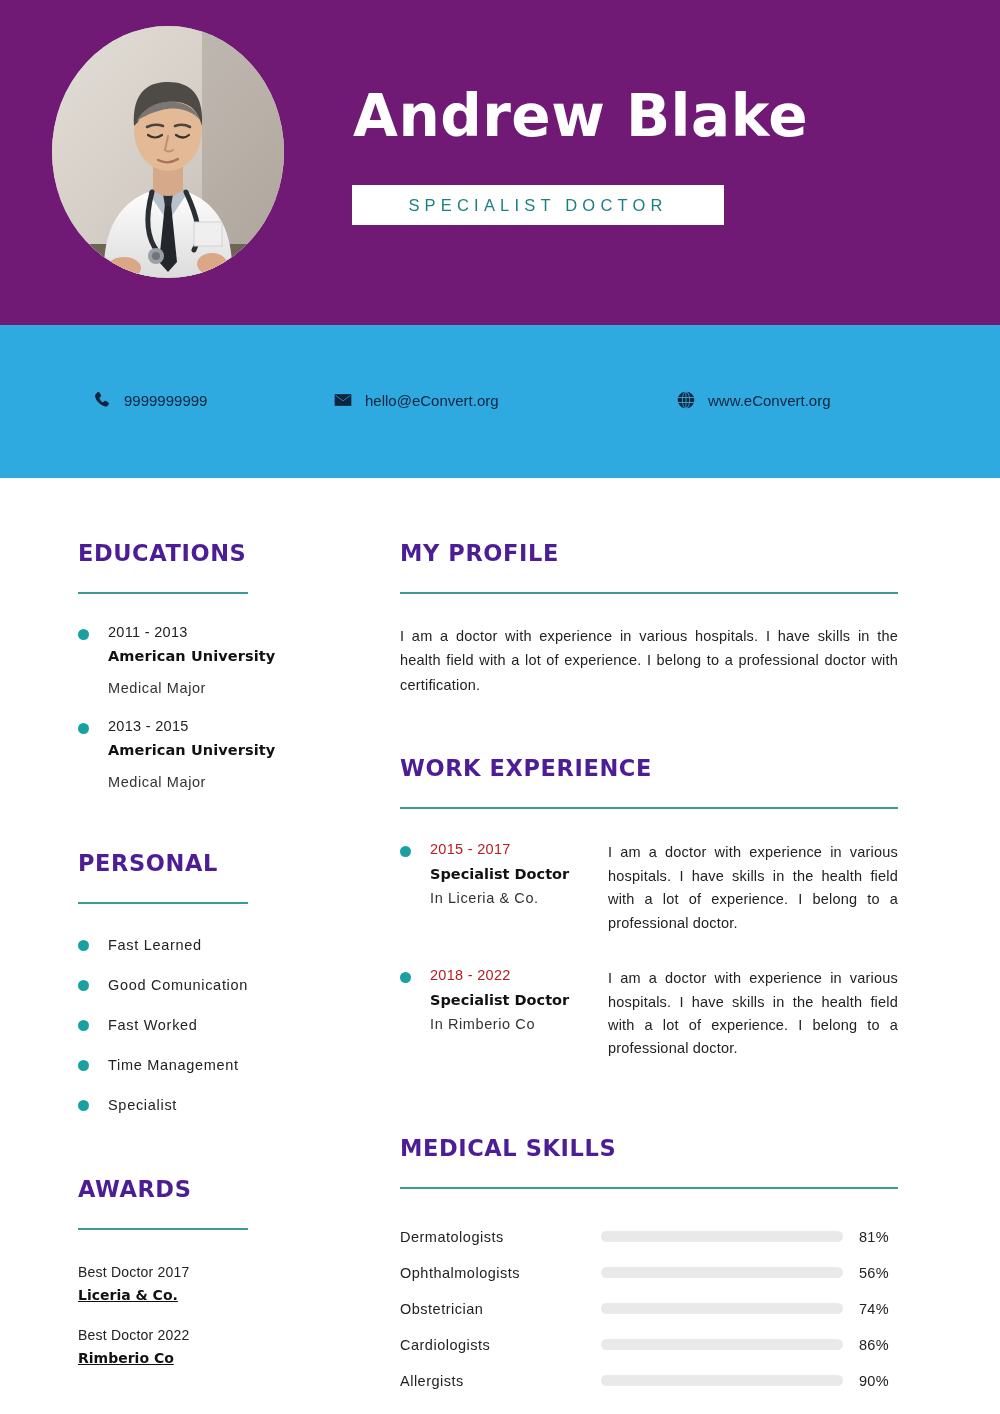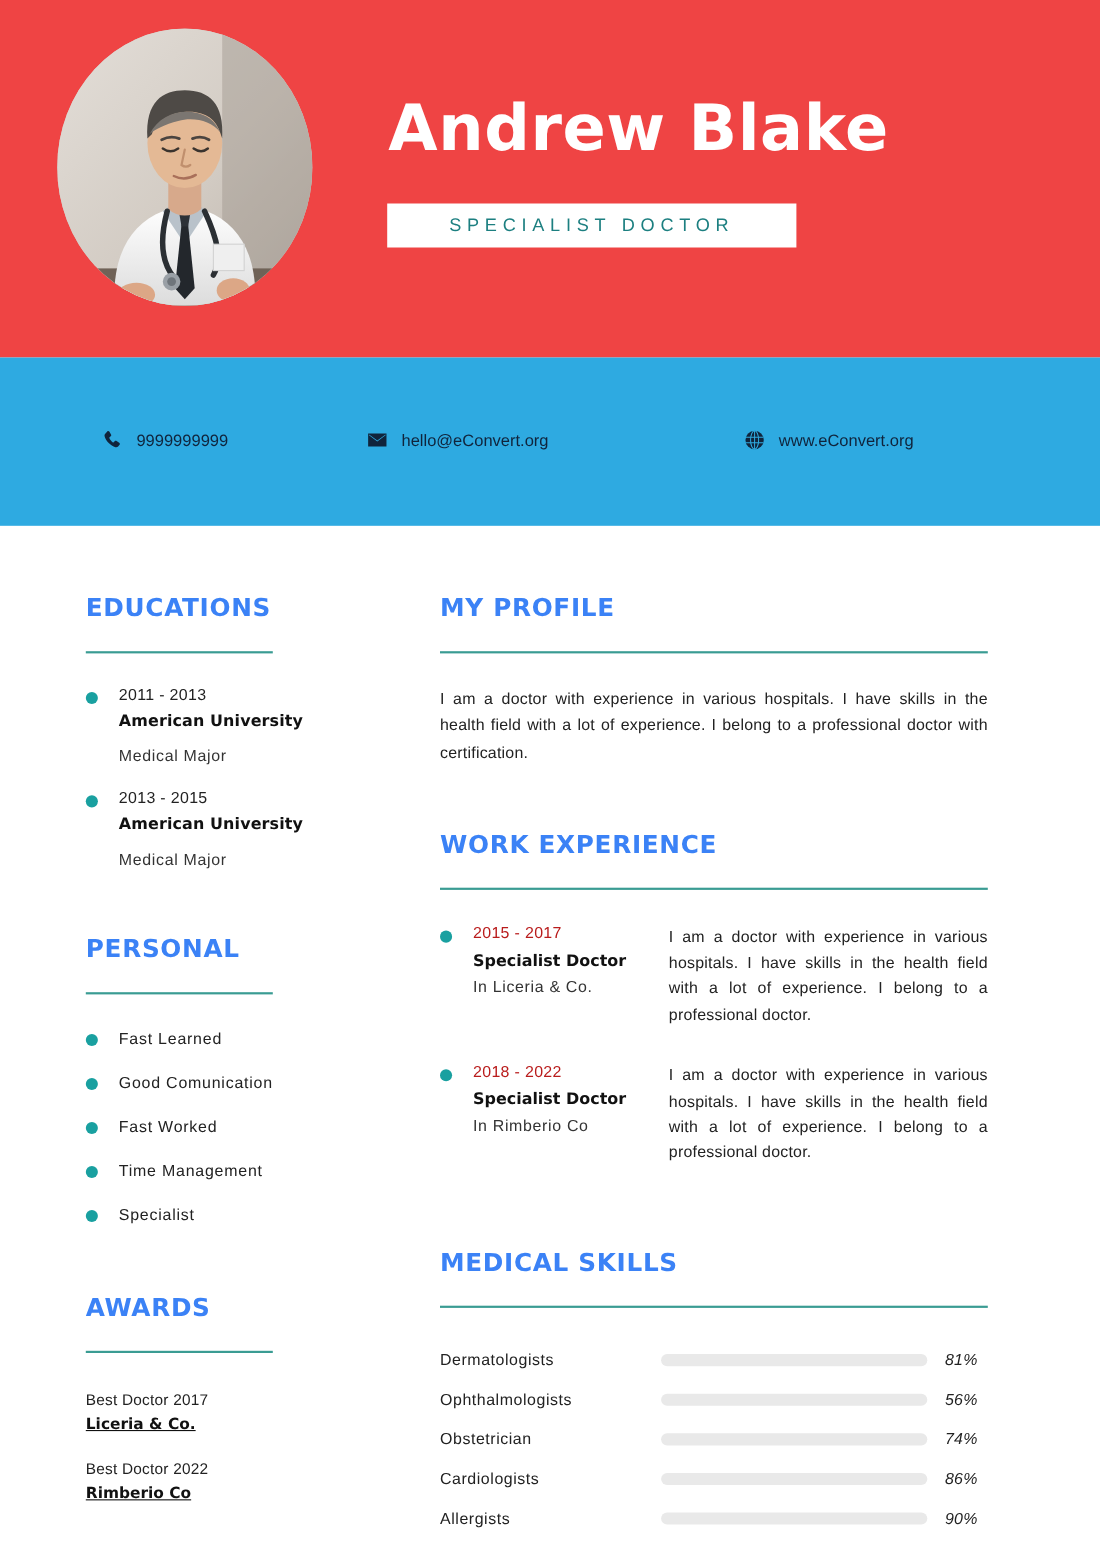--- a/index.html
+++ b/index.html
@@ -7,21 +7,21 @@
     width: 1000px; height: 1414px;
     background: #ffffff;
     font-family: "Liberation Sans", sans-serif;
     -webkit-font-smoothing: antialiased;
   }
   .page { position: relative; width: 1000px; height: 1414px; background: #fff; overflow: hidden; }
 
   
   .header {
     position: absolute; left: 0; top: 0; width: 1000px; height: 325px;
-    background: #ef4444;
+    background: #701a75;
   }
   .photo-wrap {
     position: absolute; left: 52px; top: 26px;
     width: 232px; height: 252px; border-radius: 50%;
     overflow: hidden; background: #cfcac4;
   }
   .photo-svg { display: block; width: 100%; height: 100%; }
 
   .name {
     position: absolute; left: 353px; top: 86px;
@@ -52,21 +52,21 @@
   .c2 { left: 333px; }
   .c3 { left: 676px; }
   .contact-item .ico { width: 20px; height: 20px; display: block; flex: none; }
   .contact-item .txt { font-size: 15px; color: #10243c; white-space: nowrap; }
 
   
   .col-left  { position: absolute; left: 78px;  top: 540px; width: 300px; }
   .col-right { position: absolute; left: 400px; top: 540px; width: 498px; }
 
   .sec-title {
-    font-size: 22.5px; font-weight: 700; color: #3b82f6;
+    font-size: 22.5px; font-weight: 700; color: #4c1d95;
     letter-spacing: 0.6px; font-family: "DejaVu Sans", sans-serif;
   }
   .sec-rule { height: 2px; background: #3a9c93; margin-top: 26px; }
   .col-left  .sec-rule { width: 170px; }
   .col-right .sec-rule { width: 498px; }
 
   
   .edu-list { margin-top: 30px; }
   .edu-item { position: relative; padding-left: 30px; margin-bottom: 22px; }
   .edu-item:last-child { margin-bottom: 0; }
@@ -119,21 +119,21 @@
   
   .block-skills { margin-top: 74px; }
   .skills-list { margin-top: 30px; }
   .skill-row { display: flex; align-items: center; height: 36px; }
   .skill-name { width: 201px; flex: none; font-size: 14.5px; color: #222; letter-spacing: 0.5px; }
   .skill-track {
     width: 242px; flex: none; height: 11px; border-radius: 6px; background: #e9e9e9;
     overflow: hidden;
   }
   .skill-fill { height: 11px; border-radius: 6px; background: #1a9a9a; }
-  .skill-pct { margin-left: 16px; font-size: 14.5px; color: #222; letter-spacing: 0.3px; font-style: italic; }
+  .skill-pct { margin-left: 16px; font-size: 14.5px; color: #222; letter-spacing: 0.3px; }
 </style>
 </head>
 <body>
 
 <div class="page">
 
   <div class="header">
 
     <div class="photo-wrap">
       <svg class="photo-svg" viewBox="0 0 232 252" preserveAspectRatio="xMidYMid slice">

